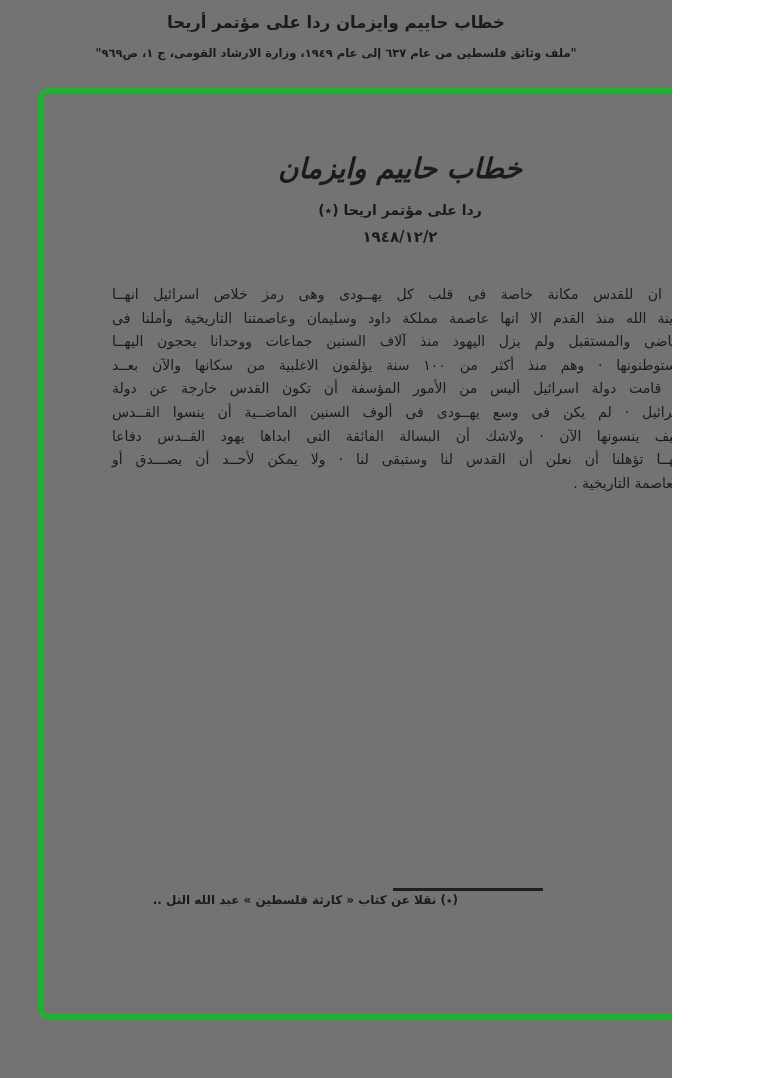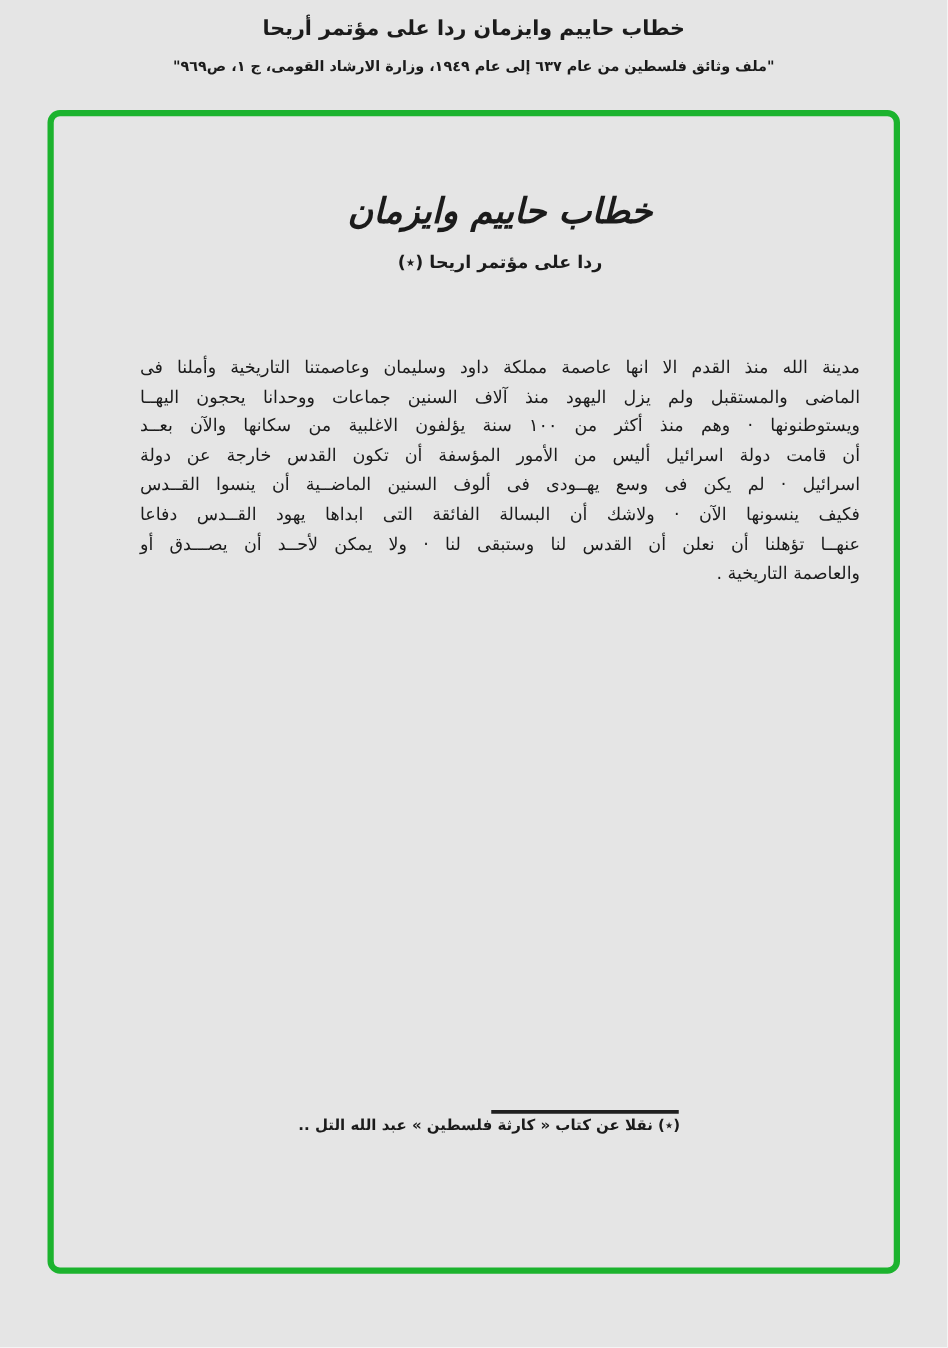--- a/index.html
+++ b/index.html
@@ -1,20 +1,20 @@
 <!DOCTYPE html>
 <html lang="ar"><head>
 <meta charset="utf-8">
 <style>
   html,body { margin:0; padding:0; background:#ffffff; }
   .page {
     position: relative;
-    width: 758px;
+    width: 672px;
     height: 1078px;
-    background: #e5e5e5;
+    background: #737373;
     font-family: "DejaVu Sans", sans-serif;
     color: #1b1b1b;
     overflow: hidden;
   }
   .abs { position: absolute; }
 
   
   .header-title {
     top: 13px; left: 0; right: 0;
     text-align: center;
@@ -103,22 +103,24 @@
   <div class="abs header-title">خطاب حاييم وايزمان ردا على مؤتمر أريحا</div>
 
   <div class="abs header-source">"ملف وثائق فلسطين من عام ٦٣٧ إلى عام ١٩٤٩، وزارة الارشاد القومى، ج ١، ص٩٦٩"</div>
 
   <div class="abs scan-frame" style="border-color: rgb(28, 179, 46);"></div>
 
   <div class="abs doc-title">خطاب حاييم وايزمان</div>
 
   <div class="abs doc-subtitle">ردا على مؤتمر اريحا (٭)</div>
 
+  <div class="abs doc-date">١٩٤٨/١٢/٢</div>
 
   <div class="abs doc-body">
+      <div class="doc-line first">ان للقدس مكانة خاصة فى قلب كل يهــودى وهى رمز خلاص اسرائيل انهــا</div>
       <div class="doc-line">مدينة الله منذ القدم الا انها عاصمة مملكة داود وسليمان وعاصمتنا التاريخية وأملنا فى</div>
       <div class="doc-line">الماضى والمستقبل ولم يزل اليهود منذ آلاف السنين جماعات ووحدانا يحجون اليهــا</div>
       <div class="doc-line">ويستوطنونها · وهم منذ أكثر من ١٠٠ سنة يؤلفون الاغلبية من سكانها والآن بعــد</div>
       <div class="doc-line">أن قامت دولة اسرائيل أليس من الأمور المؤسفة أن تكون القدس خارجة عن دولة</div>
       <div class="doc-line">اسرائيل · لم يكن فى وسع يهــودى فى ألوف السنين الماضــية أن ينسوا القــدس</div>
       <div class="doc-line">فكيف ينسونها الآن · ولاشك أن البسالة الفائقة التى ابداها يهود القــدس دفاعا</div>
       <div class="doc-line">عنهــا تؤهلنا أن نعلن أن القدس لنا وستبقى لنا · ولا يمكن لأحــد أن يصـــدق أو</div>
       <div class="doc-line last">والعاصمة التاريخية .</div>
     </div>
 

